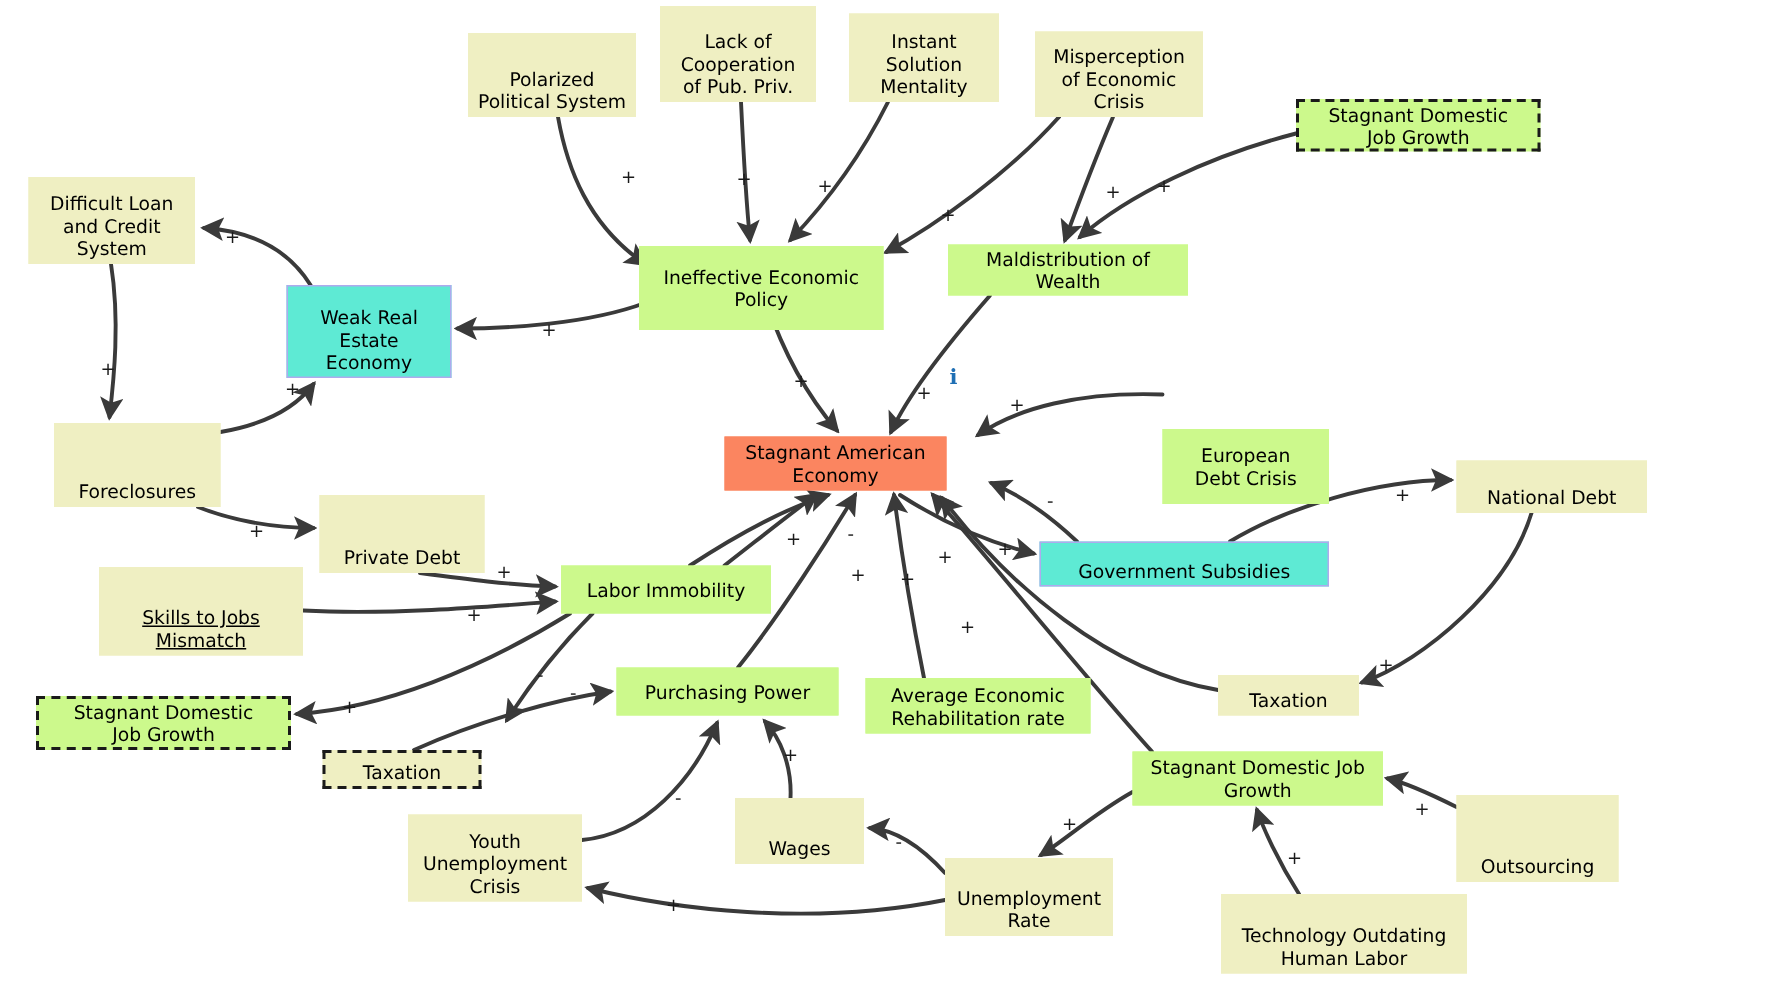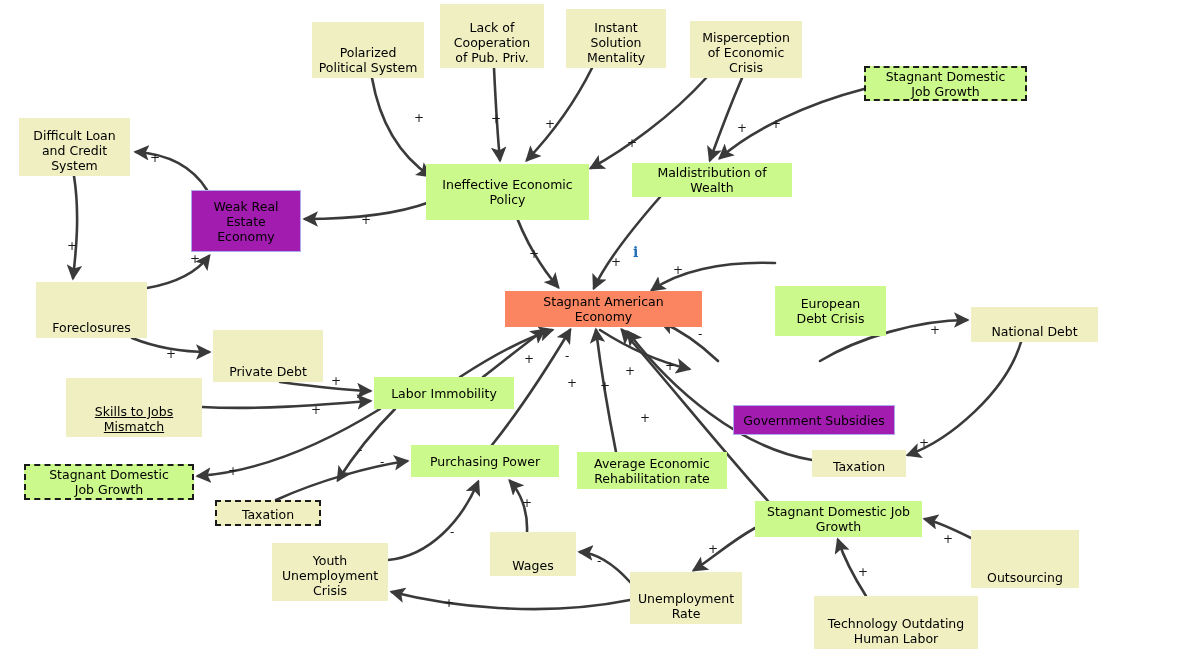--- a/index.html
+++ b/index.html
@@ -34,21 +34,21 @@
     text-align: center;
     font-size: 12.5px;
     line-height: 15px;
     color: #000000;
     padding: 2px 4px;
     white-space: pre-line;
     z-index: 3;
   }
   .n-beige  { background: #efefc2; border: 1px solid #efefc2; align-items: flex-end; }
   .n-green  { background: #ccf98c; border: 1px solid #ccf98c; }
-  .n-purple { background: #a21caf; border: 1px solid #aeaaee; }
+  .n-purple { background: #5eead4; border: 1px solid #aeaaee; align-items: flex-end; }
   .n-orange { background: #fb8560; border: 1px solid #fb8560; }
   .n-dashed { border: 2px dashed #1a1a1a; }
   .edge-label {
     position: absolute;
     font-size: 12px;
     line-height: 12px;
     color: #1a1a1a;
     z-index: 4;
     font-family: "DejaVu Sans", sans-serif;
     user-select: none;
@@ -133,25 +133,25 @@
       <div class="node n-green" style="left: 426px; top: 164px; width: 163px; height: 56px;"><span>Ineffective Economic
 Policy</span></div>
       <div class="node n-green" style="left: 632px; top: 163px; width: 160px; height: 34px;"><span>Maldistribution of
 Wealth</span></div>
       <div class="node n-purple" style="left: 191px; top: 190px; width: 110px; height: 62px;"><span>Weak Real
 Estate
 Economy</span></div>
       <div class="node n-green" style="left: 775px; top: 246px; width: 111px; height: 50px; margin-top: 40px;"><span>European
 Debt Crisis</span></div>
       <div class="node n-beige" style="left: 36px; top: 282px; width: 111px; height: 56px;"><span>Foreclosures</span></div>
-      <div class="node n-orange" style="left: 505px; top: 291px; width: 197px; height: 36px;"><span>Stagnant American
+      <div class="node n-orange" style="left: 483px; top: 291px; width: 148px; height: 36px;"><span>Stagnant American
 Economy</span></div>
       <div class="node n-beige" style="left: 971px; top: 307px; width: 127px; height: 35px;"><span>National Debt</span></div>
       <div class="node n-beige" style="left: 213px; top: 330px; width: 110px; height: 52px;"><span>Private Debt</span></div>
-      <div class="node n-purple" style="left: 733px; top: 361px; width: 162px; height: 30px; margin-top: 44px;"><span>Government Subsidies</span></div>
+      <div class="node n-purple" style="left: 693px; top: 361px; width: 193px; height: 30px;"><span>Government Subsidies</span></div>
       <div class="node n-green" style="left: 374px; top: 377px; width: 140px; height: 32px;"><span>Labor Immobility</span></div>
       <div class="node n-beige" style="left: 66px; top: 378px; width: 136px; height: 59px; text-decoration: underline;"><span>Skills to Jobs
 Mismatch</span></div>
       <div class="node n-green" style="left: 411px; top: 445px; width: 148px; height: 32px;"><span>Purchasing Power</span></div>
       <div class="node n-green" style="left: 577px; top: 452px; width: 150px; height: 37px; align-items: flex-end;"><span>Average Economic
 Rehabilitation rate</span></div>
       <div class="node n-beige" style="left: 812px; top: 450px; width: 94px; height: 27px;"><span>Taxation</span></div>
       <div class="node n-green n-dashed" style="left: 24px; top: 464px; width: 170px; height: 36px;"><span>Stagnant Domestic
 Job Growth</span></div>
       <div class="node n-green" style="left: 755px; top: 501px; width: 167px; height: 36px;"><span>Stagnant Domestic Job

